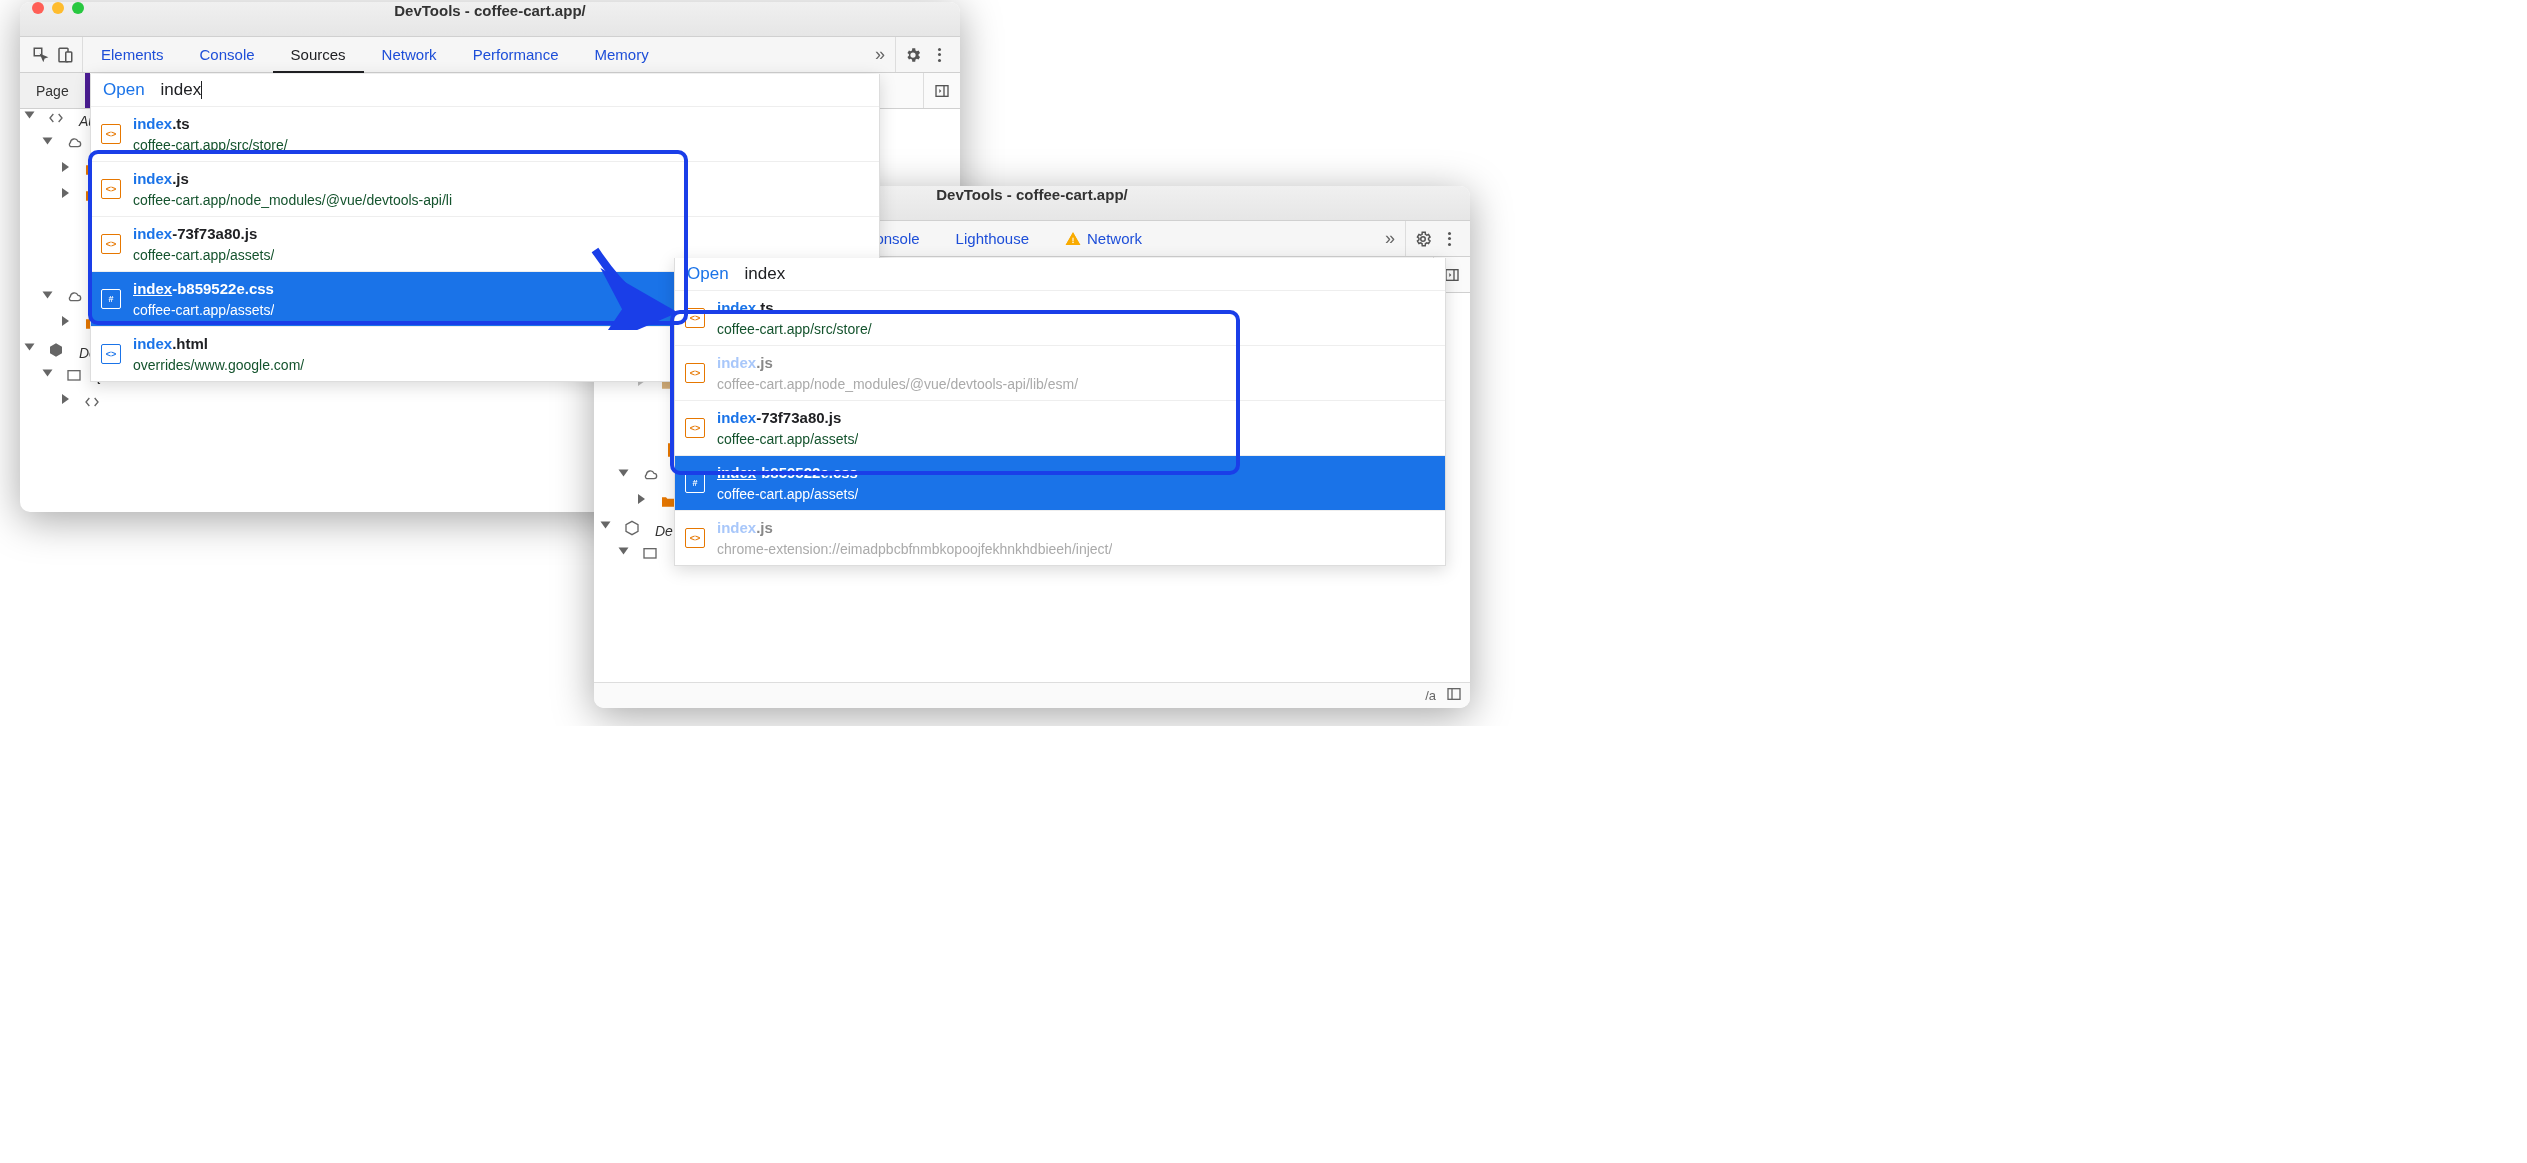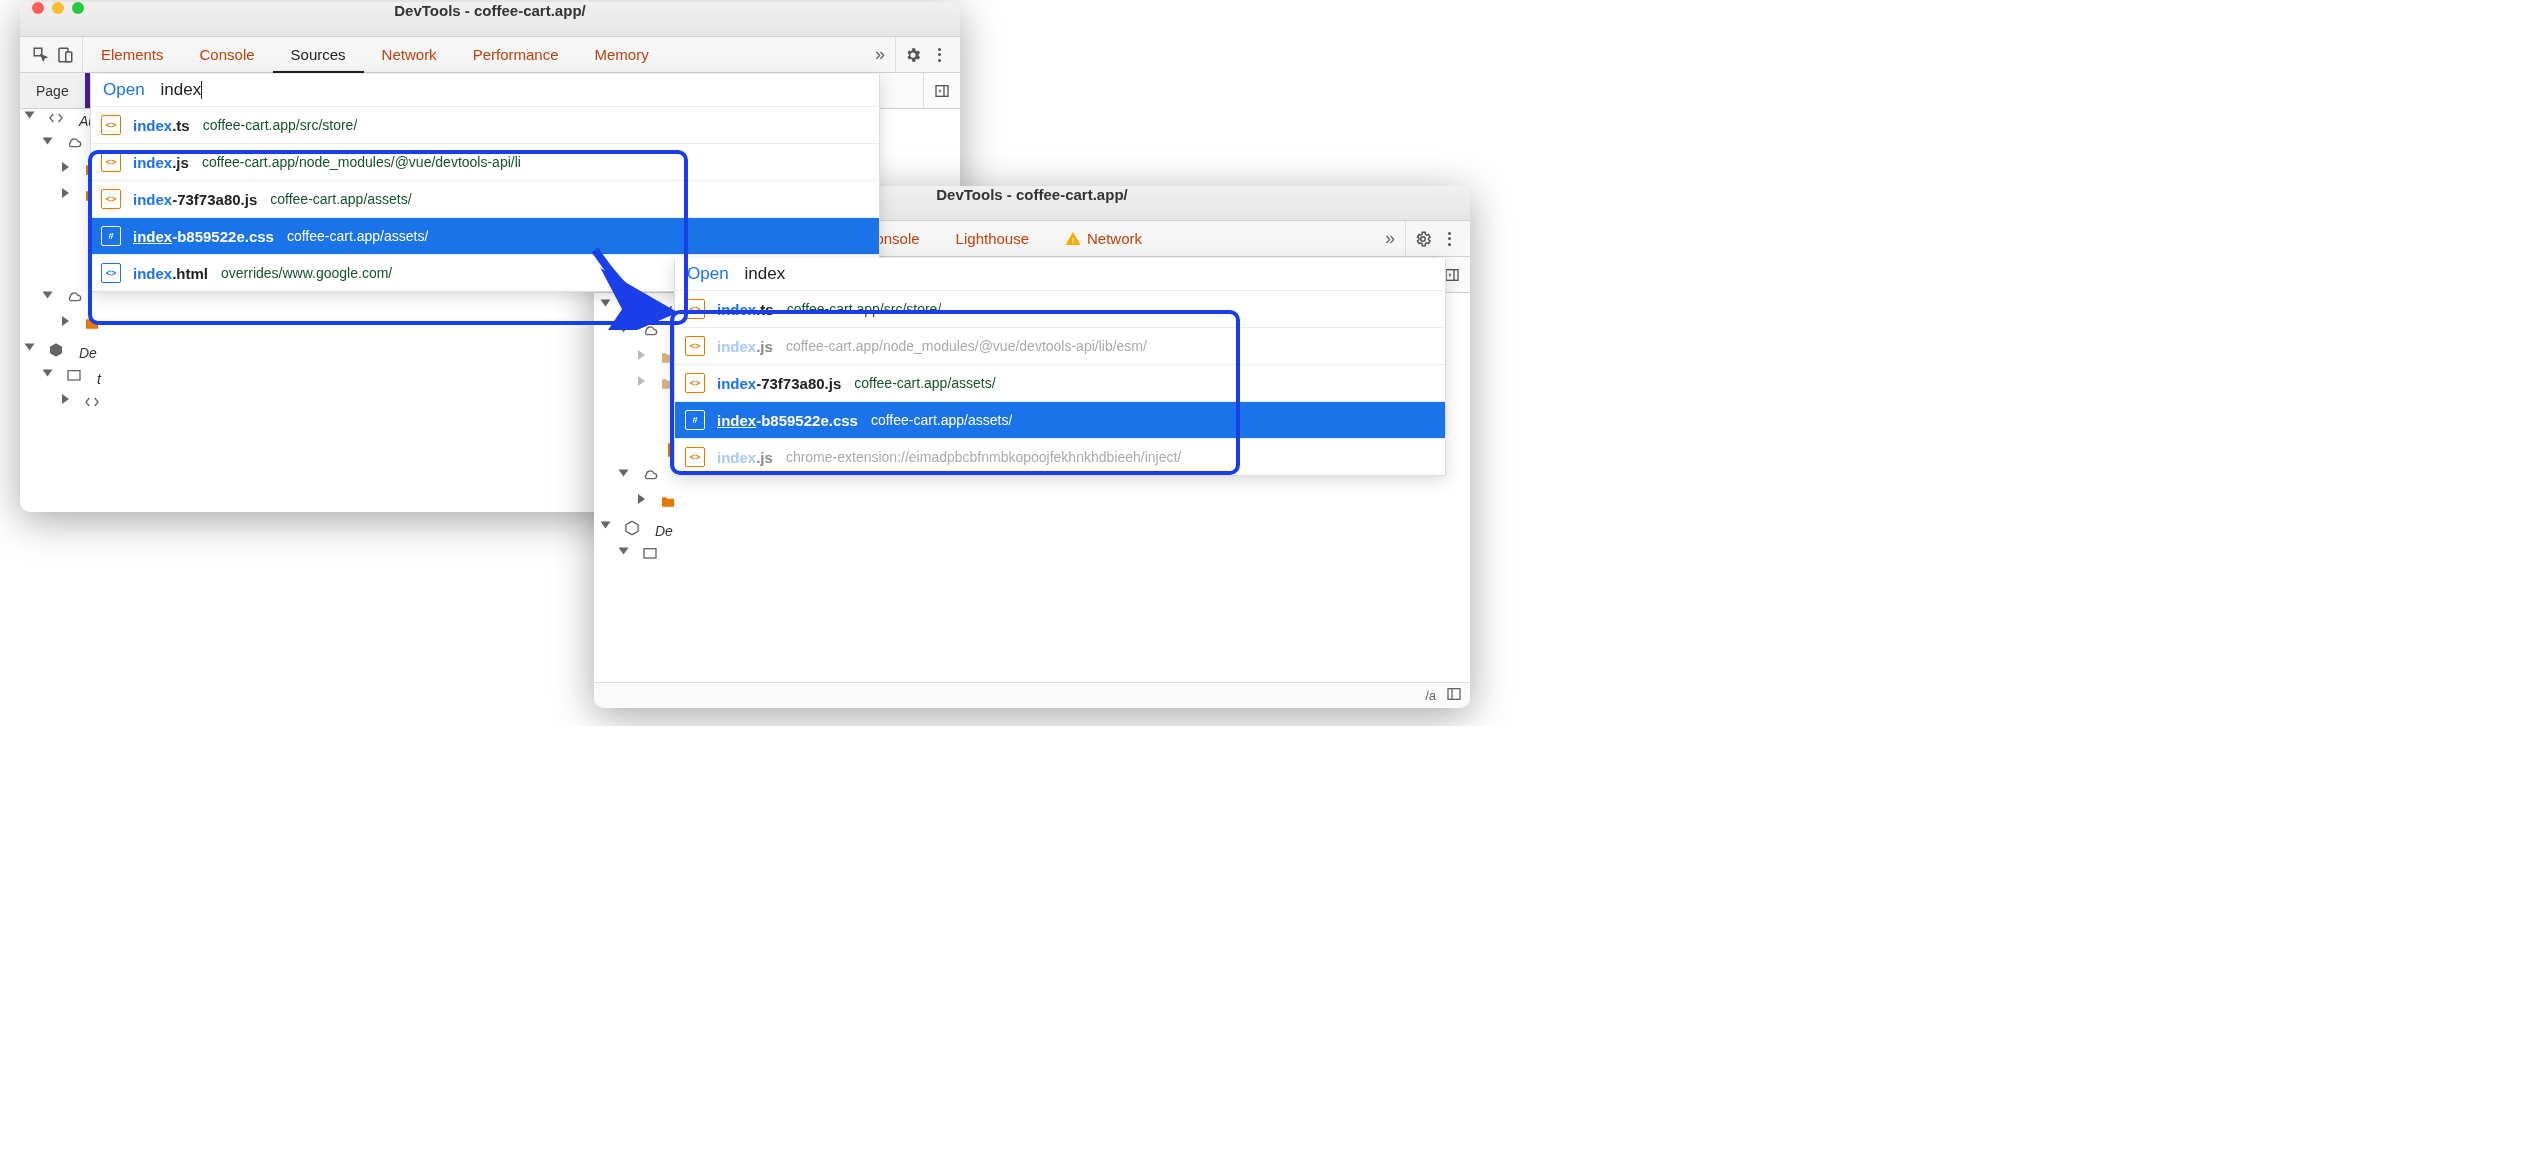--- a/index.html
+++ b/index.html
@@ -56,21 +56,21 @@
       align-items: center;
     }
     .toolbar-icon { width: 18px; height: 18px; color: #555; display: flex; align-items: center; justify-content: center; }
     .toolbar-icon svg { width: 100%; height: 100%; }
     .tabs { display: flex; flex: 1; height: 100%; align-items: stretch; }
     .tab {
       display: flex;
       align-items: center;
       padding: 0 18px;
       font-size: 15px;
-      color: #c2410c;
+      color: #1d4ed8;
       position: relative;
     }
     .tab.active { color: #202124; font-weight: 500; }
     .tab.active::after {
       content: '';
       position: absolute;
       bottom: -1px;
       left: 0;
       right: 0;
       height: 2px;
@@ -158,21 +158,21 @@
       justify-content: center;
       border: 1.5px solid;
       border-radius: 2px;
       font-size: 9px;
       font-weight: bold;
     }
     .icon-orange { border-color: #e67700; color: #e67700; }
     .icon-purple { border-color: #8e44ad; color: #8e44ad; }
     .icon-blue { border-color: #1a73e8; color: #1a73e8; }
     .suggestion.selected .sugg-icon { border-color: #fff; color: #fff; background: transparent; }
-    .sugg-text { display: flex; gap: 13px; min-width: 0; }
+    .sugg-text { display: flex; flex-direction: column; gap: 5px; min-width: 0; }
     .sugg-name { font-size: 15px; color: #202124; white-space: nowrap; overflow: hidden; text-overflow: clip; }
     .sugg-name .match { color: #1a73e8; font-weight: 600; text-decoration: underline; }
     .sugg-name .strong { font-weight: 600; color: #1a73e8; }
     .sugg-name .ext { font-weight: 600; color: #202124; }
     .suggestion.selected .match,
     .suggestion.selected .strong,
     .suggestion.selected .ext { color: #fff; }
     .sugg-path { font-size: 14px; color: #14532d; white-space: nowrap; overflow: hidden; text-overflow: clip; }
     .suggestion.dim .sugg-name .strong { color: #a8c7fa; }
     .suggestion.dim .sugg-name .ext { color: #888; }

